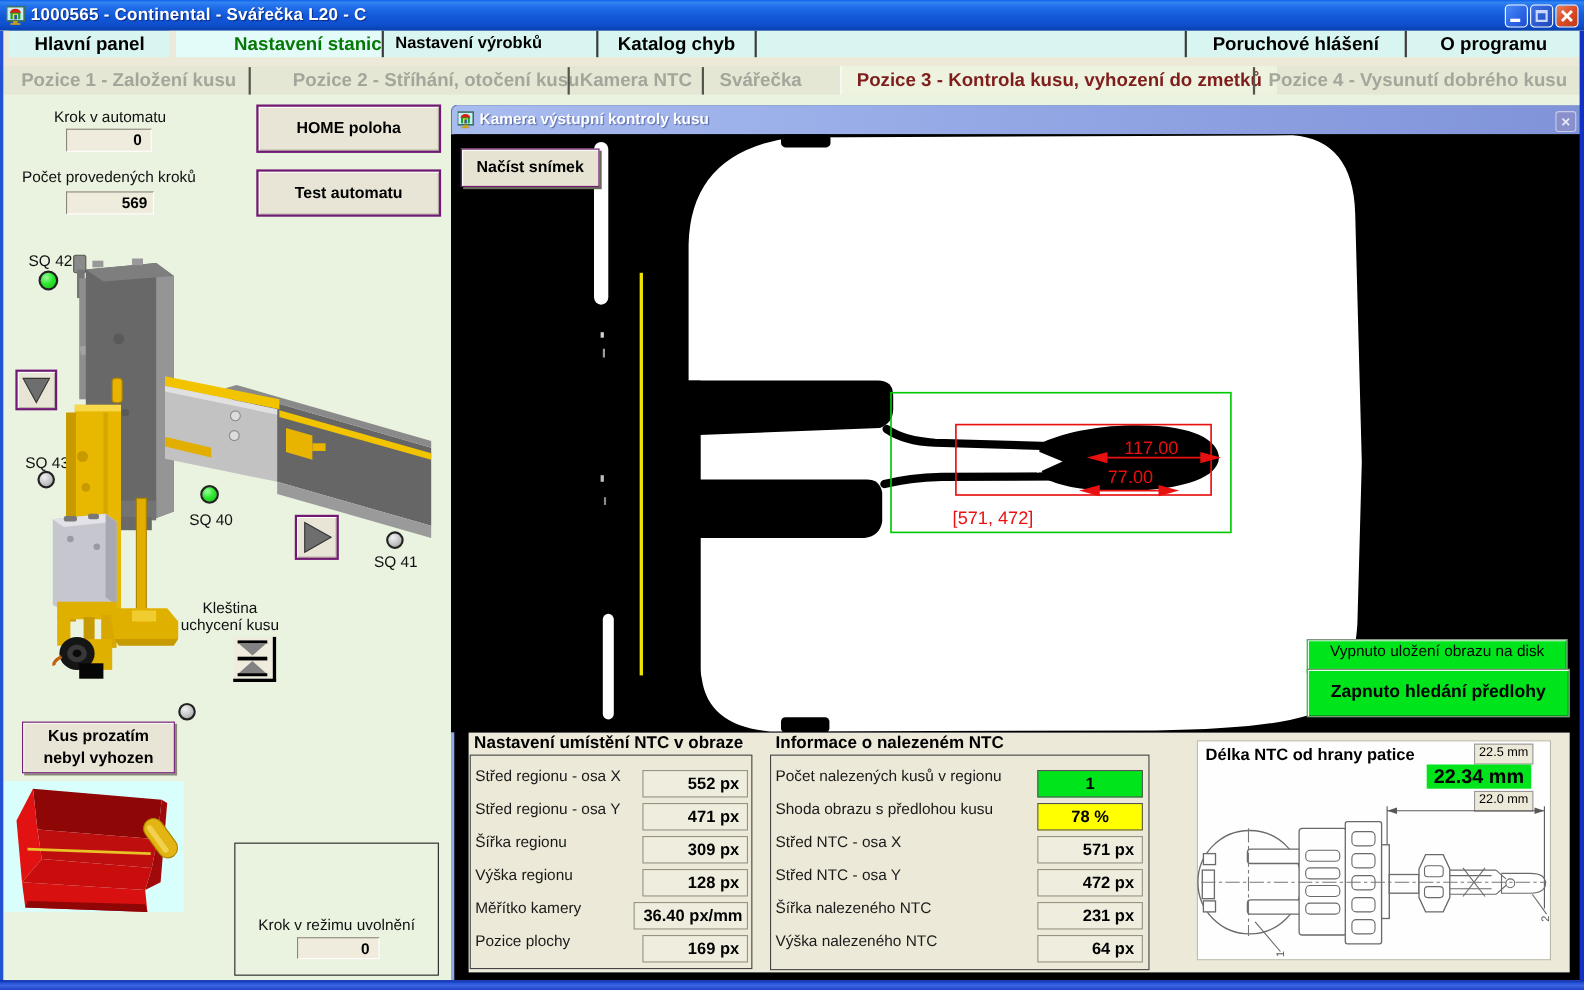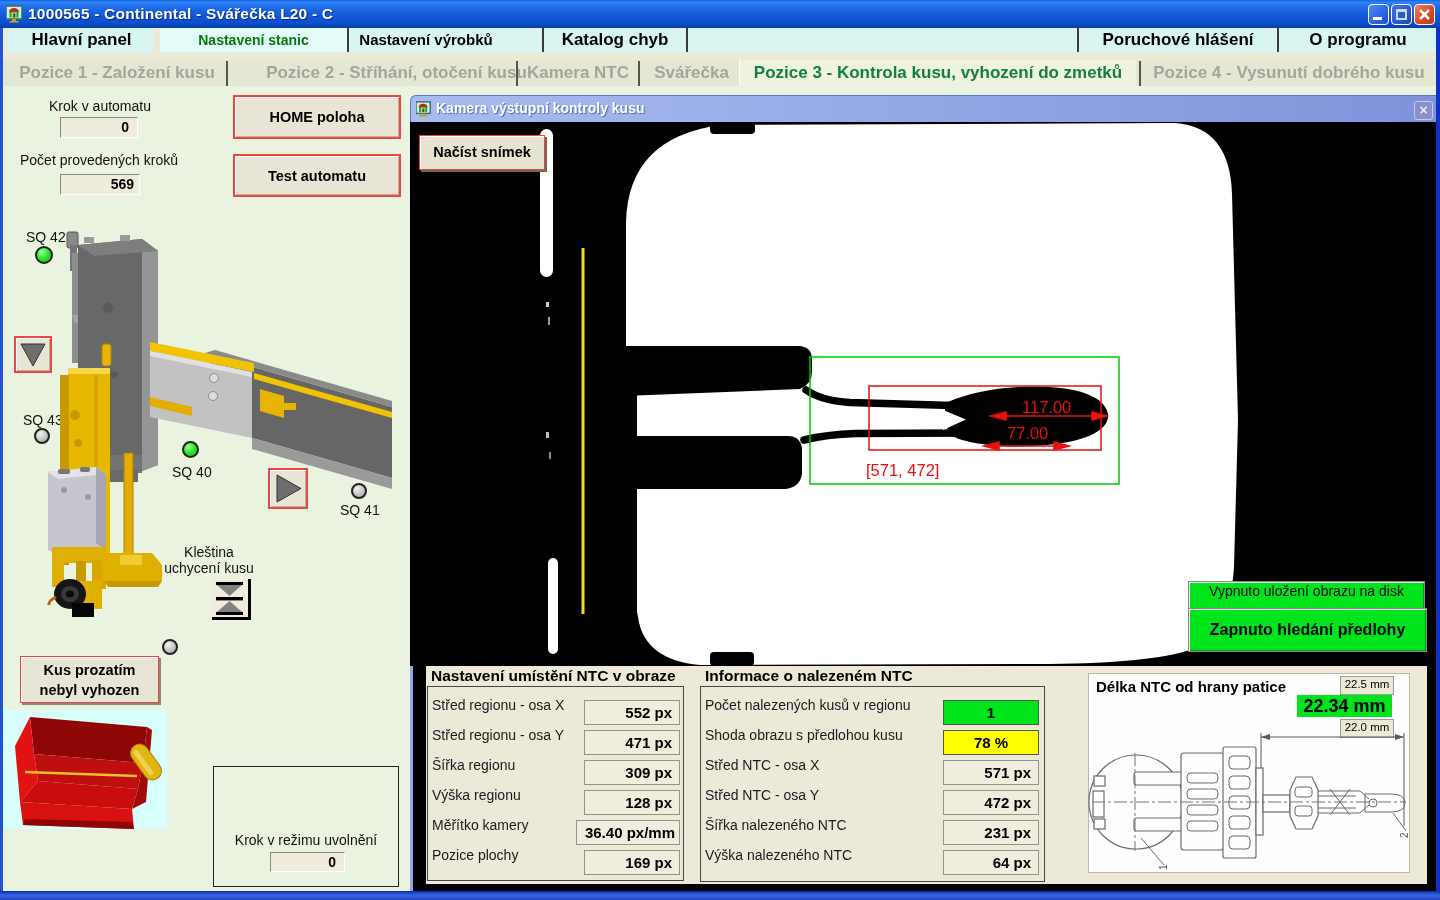--- a/index.html
+++ b/index.html
@@ -18,21 +18,21 @@
 #strip1{left:0;top:52px;width:1440px;height:8px;background:#ECE9D8;}
 
 #row2{left:0;top:60px;width:1440px;height:26px;background:#E4E7D3;}
 
 #bord-l{left:0;top:28px;width:3px;height:872px;background:#2353D4;}
 #bord-r{left:1436px;top:28px;width:4px;height:872px;background:#1030C8;}
 #bord-b{left:0;top:891px;width:1440px;height:9px;background:linear-gradient(to bottom,#0A28A8 0%,#2353D4 30%,#3C64E0 55%,#1E44C4 100%);}
 
 .lab{font-size:14px;color:#111;white-space:nowrap;}
 .field{background:#EFECDD;border-top:1px solid #8A887C;border-left:1px solid #8A887C;border-bottom:1px solid #FFF;border-right:1px solid #FFF;box-sizing:border-box;font-weight:bold;font-size:14px;text-align:right;color:#000;}
-.btn3d{background:#E9E5D6;border:2px solid #ef4444;box-sizing:border-box;box-shadow:inset 1px 1px 0 #FFF, inset -1px -1px 0 #B8B4A4;text-align:center;color:#000;font-weight:bold;}
+.btn3d{background:#E9E5D6;border:2px solid #701a75;box-sizing:border-box;box-shadow:inset 1px 1px 0 #FFF, inset -1px -1px 0 #B8B4A4;text-align:center;color:#000;font-weight:bold;}
 .led{border-radius:50%;box-sizing:border-box;border:2px solid #222;}
 .led.g{background:radial-gradient(circle at 35% 30%,#9CFF9C 0%,#30E830 45%,#10C010 100%);}
 .led.gr{background:radial-gradient(circle at 35% 30%,#F2F2F2 0%,#C4C4C4 55%,#9A9A9A 100%);}
 
 #camwin{left:410px;top:95px;width:1027px;height:796px;}
 #cam-title{left:0;top:0;width:1027px;height:27px;background:linear-gradient(to right,#A9BCEF 0%,#95A9E6 45%,#8093D9 100%);border-radius:6px 0 0 0;border-top:1px solid #5C74C8;border-left:1px solid #5C74C8;box-sizing:border-box;}
 #cam-title-text{left:26px;top:5px;color:#fff;font-size:14px;font-weight:bold;text-shadow:1px 1px 1px #5668A8;}
 #cam-close{left:1004px;top:6px;width:19px;height:19px;background:#8A90CC;border:1px solid #C8CCE8;border-radius:3px;box-sizing:border-box;color:#E8EAF8;font-size:14px;font-weight:bold;text-align:center;line-height:16px;}
 #cam-content{left:0;top:27px;width:1027px;height:769px;background:#000;}
 
@@ -71,39 +71,39 @@
     </svg>
 </div>
 
 <div class="abs" id="row1"></div>
 <div class="abs" id="strip1"></div>
 <div class="abs" id="row2"></div>
 
 <div class="abs" style="left:0;top:28px;width:8px;height:24px;background:#ECE9D8"></div>
 <div class="abs" style="left:8px;top:28px;width:147px;height:24px;font-size:17px;font-weight:bold;text-align:center;line-height:24px">Hlavní panel</div>
 <div class="abs" style="left:154px;top:28px;width:6px;height:24px;background:#ECE9D8"></div>
-<div class="abs" style="left:160px;top:28px;width:187px;height:24px;background:#E3FCFA;font-size:14px;font-weight:bold;color:#067806;text-align:center;line-height:24px">Nastavení stanic</div>
+<div class="abs" style="left:160px;top:28px;width:187px;height:24px;background:#E3FCFA;font-size:17px;font-weight:bold;color:#067806;text-align:right;line-height:24px">Nastavení stanic</div>
 <div class="abs" style="left:347px;top:28px;width:2px;height:24px;background:#3C3C3C"></div>
 <div class="abs" style="left:349px;top:28px;width:154px;height:24px;font-size:15px;font-weight:bold;text-align:center;line-height:24px">Nastavení výrobků</div>
 <div class="abs" style="left:542px;top:28px;width:2px;height:24px;background:#3C3C3C"></div>
 <div class="abs" style="left:544px;top:28px;width:142px;height:24px;font-size:17px;font-weight:bold;text-align:center;line-height:24px">Katalog chyb</div>
 <div class="abs" style="left:686px;top:28px;width:2px;height:24px;background:#3C3C3C"></div>
 <div class="abs" style="left:1077px;top:28px;width:2px;height:24px;background:#3C3C3C"></div>
 <div class="abs" style="left:1079px;top:28px;width:198px;height:24px;font-size:17px;font-weight:bold;text-align:center;line-height:24px">Poruchové hlášení</div>
 <div class="abs" style="left:1277px;top:28px;width:2px;height:24px;background:#3C3C3C"></div>
 <div class="abs" style="left:1279px;top:28px;width:158px;height:24px;font-size:17px;font-weight:bold;text-align:center;line-height:24px">O programu</div>
 
 <div class="abs tab" style="left:8px;top:60px;width:218px;height:26px;font-size:17px;font-weight:bold;color:#A3A79B;text-align:center;line-height:26px">Pozice 1 - Založení kusu</div>
 <div class="abs" style="left:226px;top:61px;width:2px;height:25px;background:#55554D"></div>
 <div class="abs" style="left:228px;top:60px;width:337px;height:26px;font-size:17px;font-weight:bold;color:#A3A79B;text-align:center;line-height:26px">Pozice 2 - Stříhání, otočení kusu</div>
 <div class="abs" style="left:516px;top:61px;width:2px;height:25px;background:#55554D"></div>
 <div class="abs" style="left:518px;top:60px;width:120px;height:26px;font-size:17px;font-weight:bold;color:#A3A79B;text-align:center;line-height:26px">Kamera NTC</div>
 <div class="abs" style="left:638px;top:61px;width:2px;height:25px;background:#55554D"></div>
 <div class="abs" style="left:640px;top:60px;width:103px;height:26px;font-size:17px;font-weight:bold;color:#A3A79B;text-align:center;line-height:26px">Svářečka</div>
-<div class="abs" style="left:739px;top:60px;width:396px;height:26px;font-size:17px;font-weight:bold;color:#15803d;background:#EDF3DE;text-align:center;line-height:26px;border-left:1px solid #fff">Pozice 3 - Kontrola kusu, vyhození do zmetků</div>
+<div class="abs" style="left:764px;top:60px;width:396px;height:26px;font-size:17px;font-weight:bold;color:#7f1d1d;background:#EDF3DE;text-align:center;line-height:26px;border-left:1px solid #fff">Pozice 3 - Kontrola kusu, vyhození do zmetků</div>
 <div class="abs" style="left:1139px;top:61px;width:2px;height:25px;background:#55554D"></div>
 <div class="abs" style="left:1141px;top:60px;width:296px;height:26px;font-size:17px;font-weight:bold;color:#A3A79B;text-align:center;line-height:26px">Pozice 4 - Vysunutí dobrého kusu</div>
 
 <div class="abs lab" style="left:30px;top:98px;width:140px;text-align:center">Krok v automatu</div>
 <div class="abs field" style="left:60px;top:117px;width:78px;height:21px;line-height:19px;padding-right:8px">0</div>
 <div class="abs lab" style="left:20px;top:152px;width:158px;text-align:center">Počet provedených kroků</div>
 <div class="abs field" style="left:60px;top:174px;width:80px;height:21px;line-height:19px;padding-right:5px">569</div>
 <div class="abs btn3d" style="left:233px;top:95px;width:168px;height:44px;font-size:14.5px;line-height:41px">HOME poloha</div>
 <div class="abs btn3d" style="left:233px;top:154px;width:168px;height:43px;font-size:14.5px;line-height:40px">Test automatu</div>
 <div class="abs lab" style="left:26px;top:229px">SQ 42</div>

